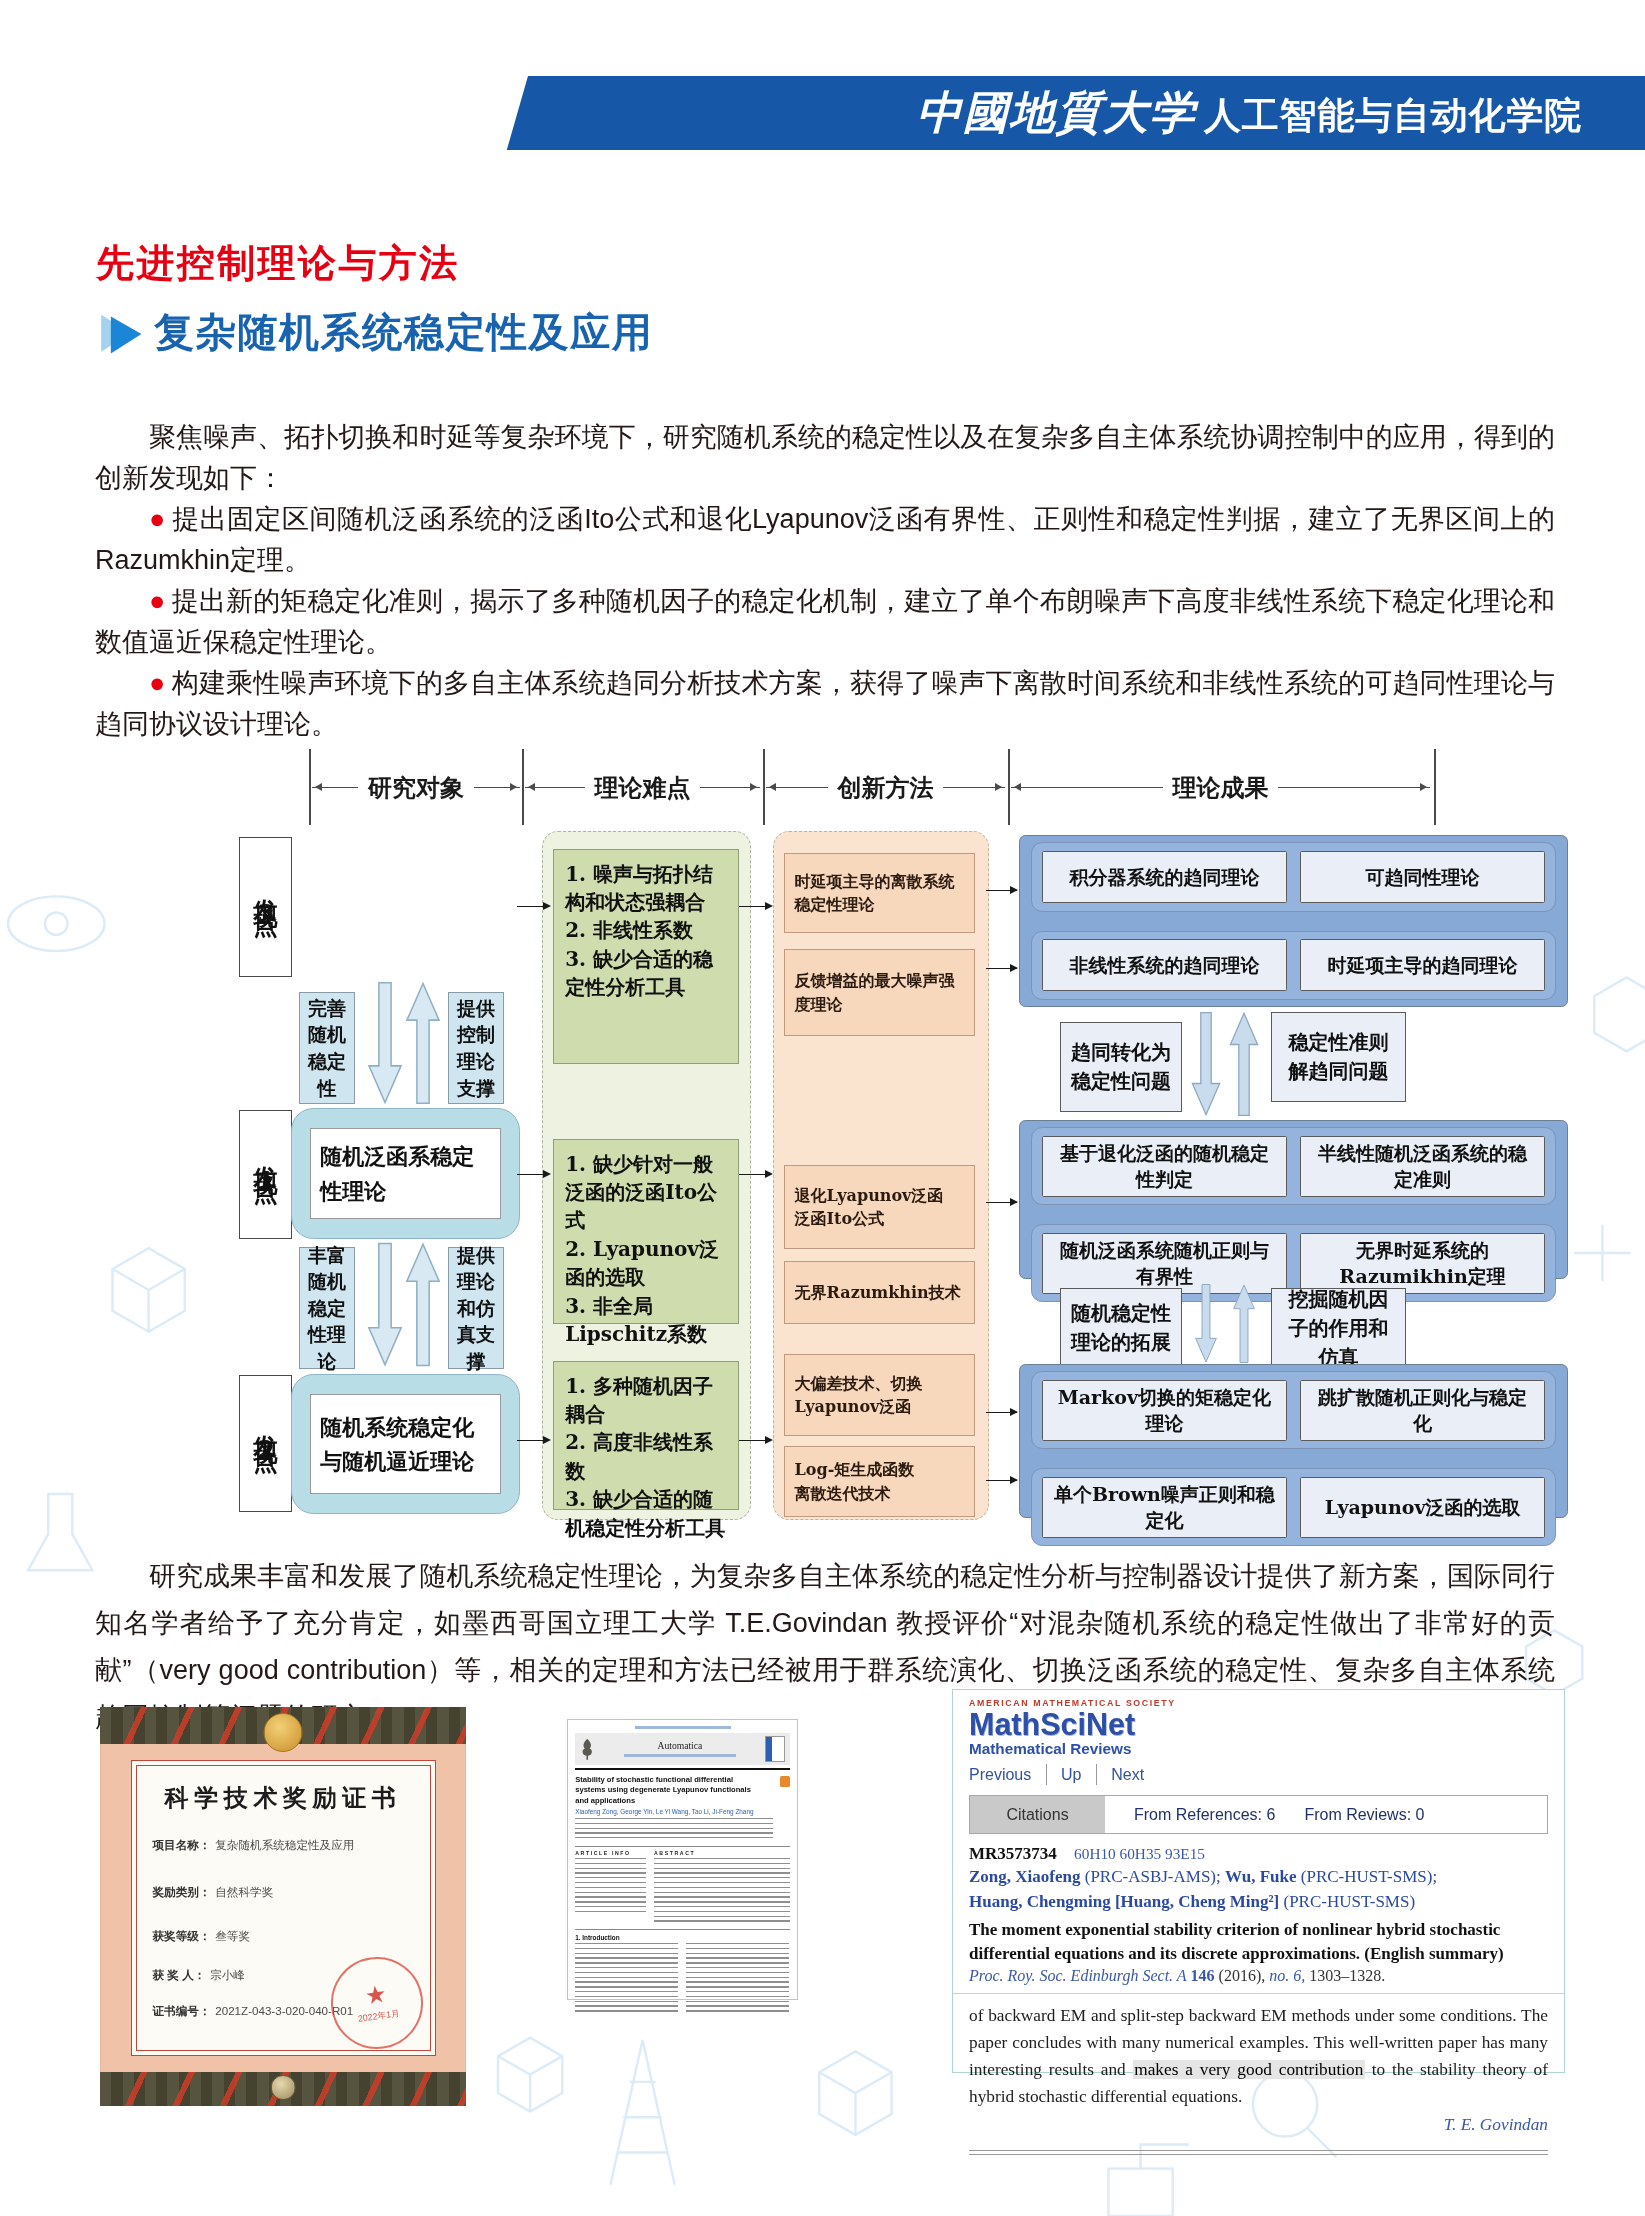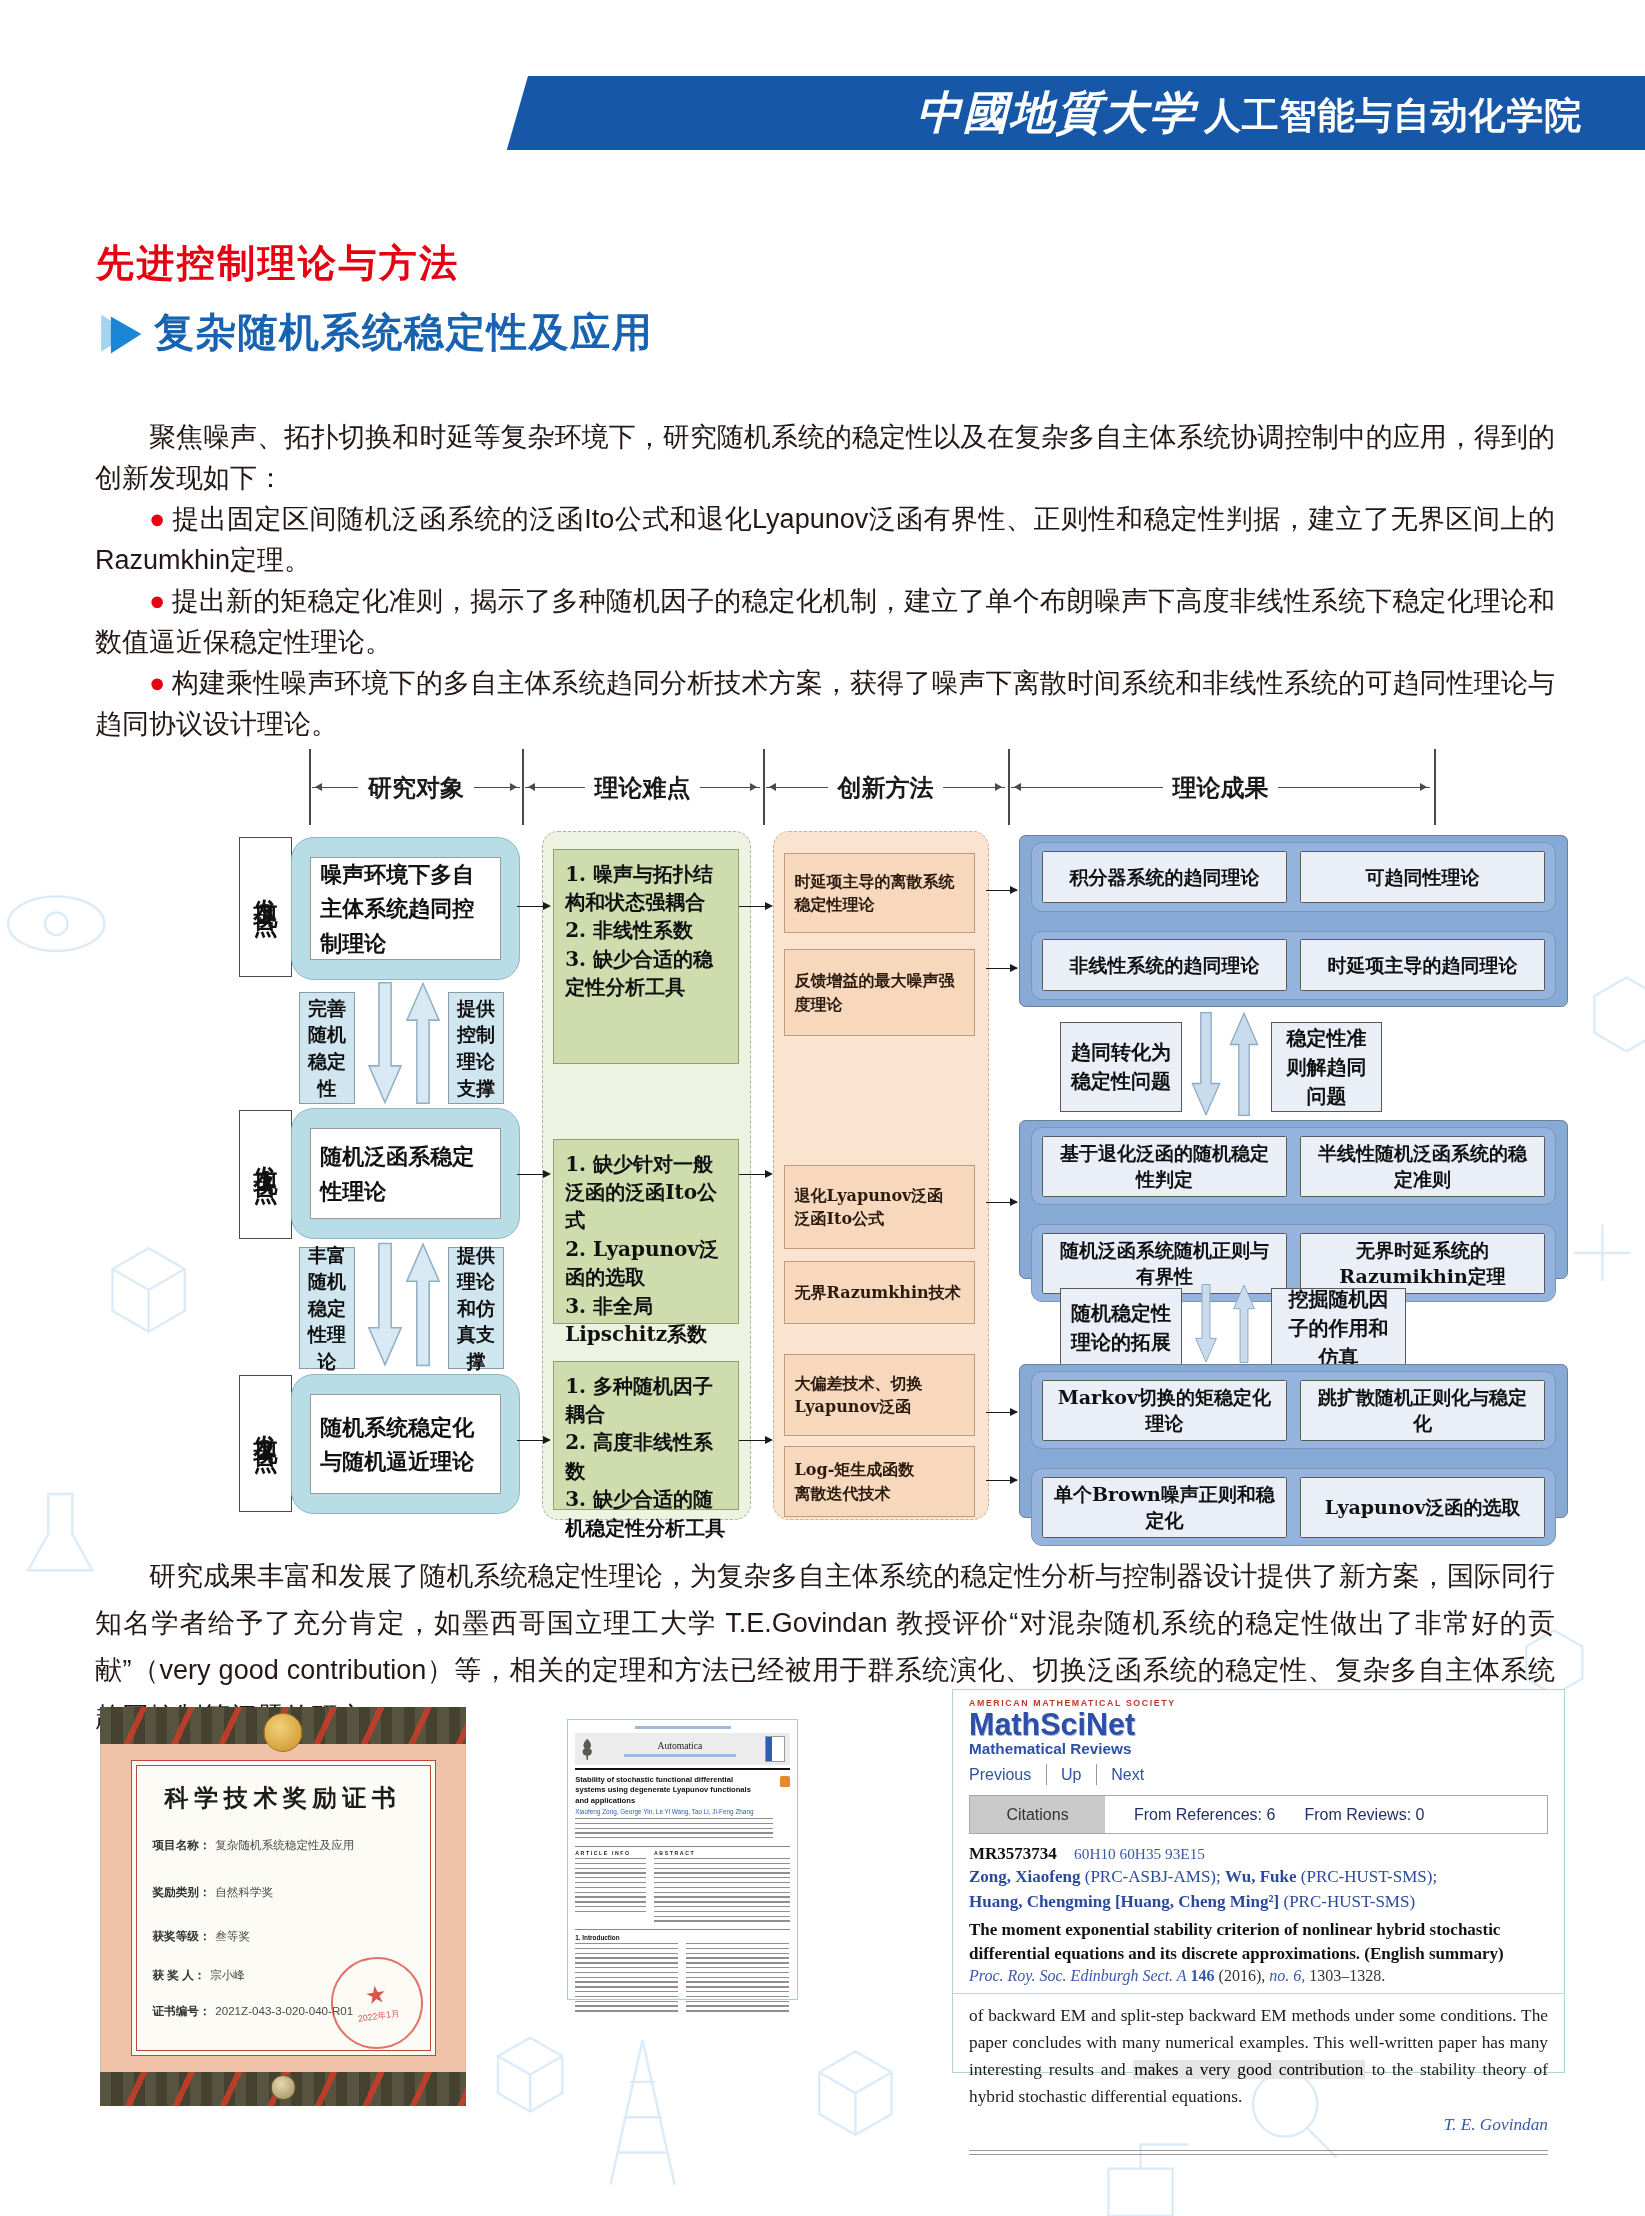--- a/index.html
+++ b/index.html
@@ -239,23 +239,20 @@
     <div class="dimseg" style="left:1011px; width:419px">
       <div class="dimline l"></div>
       <div class="dimlabel">理论成果</div>
       <div class="dimline r"></div>
     </div>
 
     <div class="discbox" style="top:90px; height:138px">发现点3</div>
     <div class="discbox" style="top:363px; height:127px">发现点1</div>
     <div class="discbox" style="top:628px; height:135px">发现点2</div>
 
-    <div class="objbox" style="top:90px; height:141px">
-      <div class="inner">噪声环境下多自主体系统趋同控制理论</div>
-    </div>
     <div class="objbox" style="top:361px; height:129px">
       <div class="inner">随机泛函系稳定性理论</div>
     </div>
     <div class="objbox" style="top:627px; height:138px">
       <div class="inner">随机系统稳定化与随机逼近理论</div>
     </div>
 
     <div class="sidelabel" style="left:299px; top:245px; width:56px; height:112px">完善随机稳定性</div>
     <div class="sidelabel" style="left:448px; top:245px; width:56px; height:112px">提供控制理论支撑</div>
     <svg class="varrow" style="left:368px; top:235px" width="34" height="122" viewBox="0 0 44 160">
@@ -300,21 +297,21 @@
         <div class="rbox">积分器系统的趋同理论</div>
         <div class="rbox">可趋同性理论</div>
       </div>
       <div class="brow">
         <div class="rbox">非线性系统的趋同理论</div>
         <div class="rbox">时延项主导的趋同理论</div>
       </div>
     </div>
 
     <div class="clabel" style="left:1060px; top:275px; width:122px; height:90px">趋同转化为稳定性问题</div>
-    <div class="clabel" style="left:1271px; top:275px; width:111px; height:90px">稳定性准则解趋同问题</div>
+    <div class="clabel" style="left:1271px; top:265px; width:135px; height:90px">稳定性准则解趋同问题</div>
     <svg class="varrow" style="left:1189px; top:265px" width="34" height="104" viewBox="0 0 44 160">
       <path d="M14 1 H30 V110 H43 L22 158 L1 110 H14 Z" fill="#c9dcee" stroke="#8fa8c0" stroke-width="2"></path>
       </svg>
     <svg class="varrow" style="left:1227px; top:265px" width="34" height="104" viewBox="0 0 44 160">
       <path d="M22 2 L43 50 H30 V159 H14 V50 H1 Z" fill="#c9dcee" stroke="#8fa8c0" stroke-width="2"></path>
       </svg>
 
     <div class="bluecont" style="top:373px; height:159px">
       <div class="brow">
         <div class="rbox">基于退化泛函的随机稳定性判定</div>

